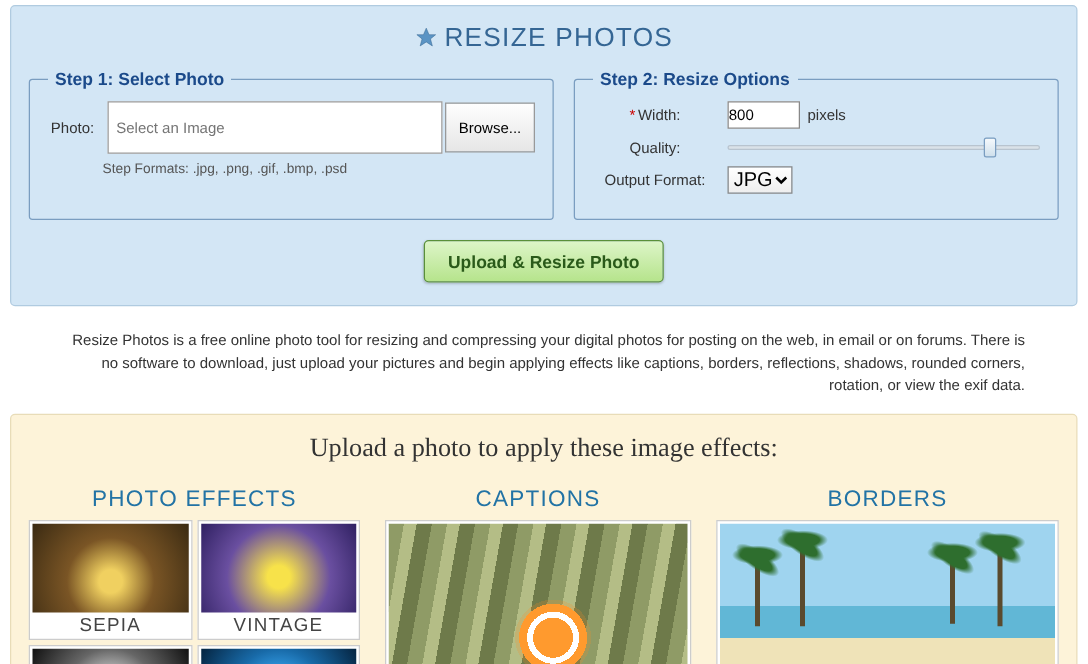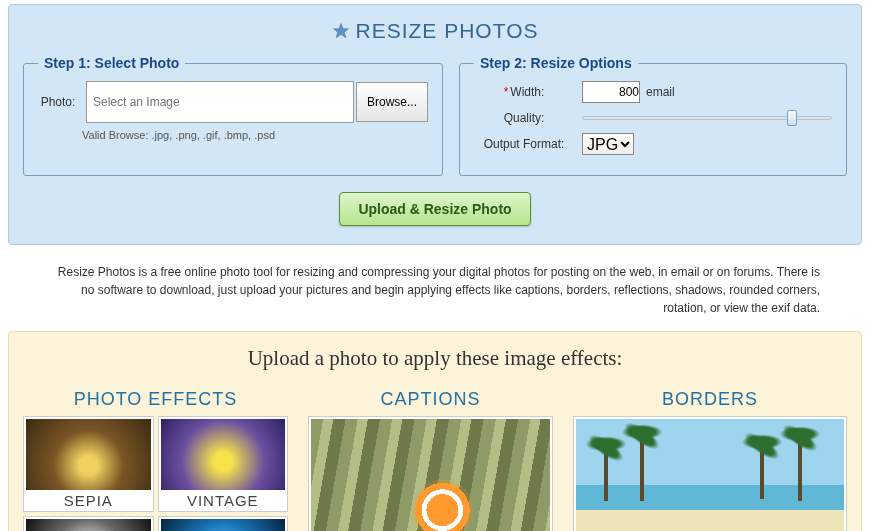--- a/index.html
+++ b/index.html
@@ -11,21 +11,21 @@
 fieldset { border: 1px solid #7a9dc0; border-radius: 3px; padding: 10px 14px 14px 14px; }
 .fs-left { flex: 0 0 420px; }
 .fs-right { flex: 1; }
 legend { color: #1b4a8a; font-weight: bold; font-size: 14px; padding: 0 6px; font-family: Arial, sans-serif; }
 .row { display: flex; align-items: center; margin-bottom: 6px; }
 .lbl { width: 100px; text-align: center; margin-right: 8px; font-size: 12px; color: #333; }
 .req { color: #cc0000; margin-right: 2px; }
 .photo-input { flex: 1; height: 24px; border: 1px solid #999; background: #fff; padding: 20px 6px; font-size: 12px; color: #888; }
 .browse-btn { height: 40px; border: 1px solid #999; background: linear-gradient(#fefefe,#e6e6e6); padding: 0 10px; font-size: 12px; margin-left: 2px; cursor: pointer; }
 .hint { font-size: 11px; color: #555; margin-left: 44px; margin-top: 4px; }
-.width-input { width: 58px; height: 22px; border: 1px solid #888; text-align: right; font-size: 12px; }
+.width-input { width: 58px; height: 22px; border: 1px solid #888; text-align: left; font-size: 12px; }
 .px-label { margin-left: 6px; font-size: 12px; }
 .slider-wrap { position: relative; flex: 1; height: 18px; }
 .slider-track { position: absolute; top: 7px; left: 0; right: 0; height: 4px; background: #dae2e8; border: 1px solid #b8c4cf; border-radius: 2px; }
 .slider-thumb { position: absolute; top: 1px; width: 10px; height: 16px; background: linear-gradient(#f5f9fc,#cfe0ec); border: 1px solid #7a9dc0; border-radius: 2px; }
 .select { width: 52px; height: 22px; border: 1px solid #888; font-size: 16px; background: linear-gradient(#fff,#eee); }
 .main-btn { display: block; margin: 16px auto 0 auto; padding: 8px 18px; font-size: 14px; font-weight: bold; color: #2a5a1a; background: linear-gradient(#ddf5c8,#b6e48c); border: 1px solid #5a8f3a; border-radius: 4px; cursor: pointer; box-shadow: 0 1px 2px rgba(0,0,0,0.2); }
 .desc { text-align: right; font-size: 12px; color: #333; margin: 18px 50px 14px 50px; line-height: 1.5; }
 .effects-panel { background: #fdf3d9; border: 1px solid #e8dcb8; border-radius: 4px; margin: 6px 8px 4px 8px; padding: 14px; }
 .effects-heading { text-align: center; font-family: Georgia, serif; font-weight: normal; font-size: 21px; color: #333; margin-bottom: 18px; }
 .cols { display: flex; gap: 20px; }
@@ -63,29 +63,29 @@
   </div>
 
   <div class="steps-row">
     <fieldset class="fs-left">
       <legend>Step 1: Select Photo</legend>
       <div class="row">
         <span class="lbl" style="width:40px">Photo:</span>
         <input class="photo-input" type="text" placeholder="Select an Image" style="">
         <button class="browse-btn">Browse...</button>
       </div>
-      <div class="hint">Valid Browse: .jpg, .png, .gif, .bmp, .psd</div>
+      <div class="hint">Step Formats: .jpg, .png, .gif, .bmp, .psd</div>
     </fieldset>
 
     <fieldset class="fs-right">
       <legend>Step 2: Resize Options</legend>
       <div class="row">
         <span class="lbl"><span class="req">*</span><span>Width:</span></span>
         <input class="width-input" type="text" value="800" style="">
-        <span class="px-label">email</span>
+        <span class="px-label">pixels</span>
       </div>
       <div class="row">
         <span class="lbl">Quality:</span>
         <div class="slider-wrap">
           <div class="slider-track"></div>
           <div class="slider-thumb" id="q-thumb" style="left: 82%;"></div>
         </div>
       </div>
       <div class="row">
         <span class="lbl">Output Format:</span>

